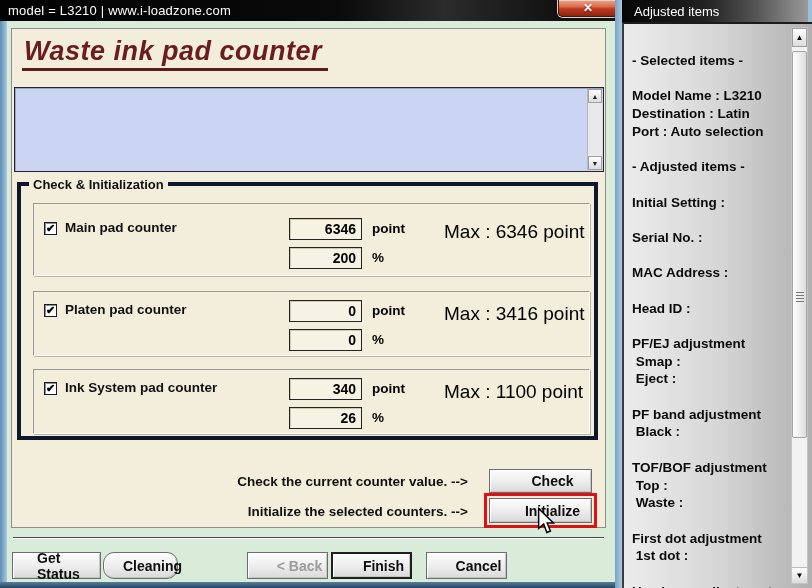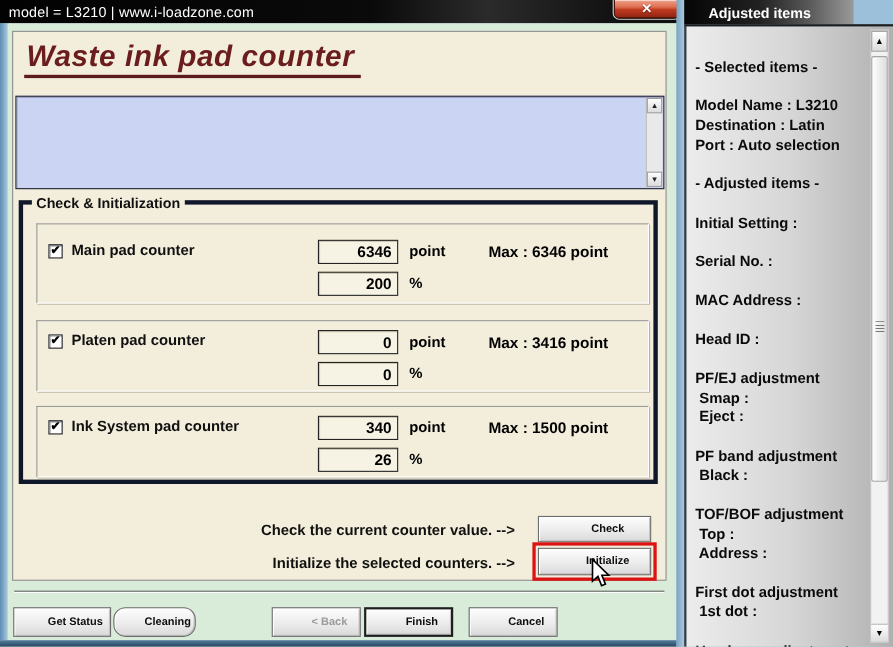--- a/index.html
+++ b/index.html
@@ -52,27 +52,27 @@
   .checkbox { position:absolute; left:10px; top:var(--t); width:13px; height:13px; background:#fff;
               border:1px solid #1c1c1c; box-shadow:inset 1px 1px 0 #8f8f8f;
               font-size:11px; font-weight:bold; line-height:11px; text-align:center; color:#000; cursor:pointer; }
   .c-label  { position:absolute; left:31px; top:calc(var(--t) - 2px); font-size:13.5px; font-weight:bold; color:#101010; }
   .field    { position:absolute; width:73px; height:22px; background:#f7f3e4; border:1px solid #242424;
               box-shadow:inset 1px 1px 0 #cfc9b4; font-size:14px; font-weight:bold; color:#000;
               text-align:right; padding:2px 5px 0 0; }
   .f-val    { left:255px; top:calc(var(--t) - 4px); }
   .f-pct    { left:255px; top:calc(var(--t) + 25px); }
   .u-point  { position:absolute; left:338px; top:calc(var(--t) - 1px); font-size:13.5px; font-weight:bold; }
-  .u-max    { position:absolute; left:410px; top:calc(var(--t) - 1px); font-size:14px; font-weight:bold; }
+  .u-max    { position:absolute; left:410px; top:calc(var(--t) - 1px); font-size:19px; font-weight:normal; }
   .u-pct    { position:absolute; left:338px; top:calc(var(--t) + 28px); font-size:13.5px; font-weight:bold; }
 
   .hint { position:absolute; left:150px; width:318px; text-align:right; font-size:13.5px; font-weight:bold; color:#101010; }
   .hint1 { top:474px; } .hint2 { top:504px; }
 
-  .btn { display:flex; align-items:center; justify-content:center; font-size:10px; font-weight:bold; color:#0d0d0d;
+  .btn { display:flex; align-items:center; justify-content:center; font-size:14px; font-weight:bold; color:#0d0d0d;
          background:linear-gradient(180deg,#fdfdfd,#ececec 55%,#d9d9d9);
          border:1px solid #6d6d6d; box-shadow:inset 1px 1px 0 #fff, inset -1px -1px 0 #c4c4c4; cursor:pointer;padding-left:24px; }
   .check-btn { position:absolute; left:489px; top:469px; width:103px; height:24px; }
   .init-btn  { position:absolute; left:489px; top:498px; width:103px; height:25px; }
   .init-hl   { position:absolute; left:484px; top:493px; width:113px; height:35px;
                border:3px solid #dd1212; pointer-events:none; }
 
   .cursor { position:absolute; left:536px; top:507px; width:20px; height:28px; pointer-events:none; }
 
   .separator { position:absolute; left:13px; top:537px; width:591px; height:2px;
@@ -82,23 +82,23 @@
   .b-status { left:12px;  width:89px; }
   .b-clean  { left:103px; width:75px;border-radius:11px; }
   .b-back   { left:247px; width:81px; color:#9b9b9b; }
   .b-finish { left:331px; width:81px; border:2px solid #1f1f1f; }
   .b-cancel { left:426px; width:81px; }
 
   
   .gap-strip { position:absolute; left:615px; top:0; width:7px; height:588px;
                background:linear-gradient(90deg,#7aa3c2,#a9cade); }
   .sidebar { position:absolute; left:622px; top:0; width:190px; height:588px; }
-  .sb-titlebar { position:absolute; left:0; top:0; width:154px; height:22px;
+  .sb-titlebar { position:absolute; left:0; top:0; width:186px; height:22px;
                  background:linear-gradient(90deg,#050505 0%,#222 45%,#555 72%,#9a9a9a 100%);
-                 color:#fff; font-size:13px; font-weight:700; display:flex; align-items:center; padding-left:22px; }
+                 color:#fff; font-size:13px; font-weight:400; display:flex; align-items:center; padding-left:12px; }
   .sb-panel { position:absolute; left:0; top:22px; width:216px; height:566px;
               background:linear-gradient(90deg,#ececec 0%,#d6d6d6 45%,#a6a6a6 100%);
               border-top:2px solid #1c1c1c; border-left:2px solid #3c3c3c; border-right:2px solid #6f6f6f; }
   .sb-content { position:absolute; left:8px; top:29px; right:26px; }
   .sb-line { height:17.7px; font-size:13.5px; font-weight:bold; color:#0a0a0a; white-space:pre; overflow:visible; }
 
   .sb-scroll { position:absolute; right:4px; top:27px; bottom:4px; width:17px;
                background:#f2f2f2; border:1px solid #c3c3c3; }
   .sb-up { position:absolute; left:0; top:0; width:15px; height:19px;
            background:linear-gradient(#fff,#dcdcdc); border:1px solid #9f9f9f;
@@ -161,21 +161,21 @@
       <div class="u-max">Max : 3416 point</div>
       <div class="field f-pct">0</div>
       <div class="u-pct">%</div>
     </div>
 
     <div class="crow r3">
       <div class="checkbox">✔</div>
       <div class="c-label">Ink System pad counter</div>
       <div class="field f-val">340</div>
       <div class="u-point">point</div>
-      <div class="u-max">Max : 1500 point</div>
+      <div class="u-max">Max : 1100 point</div>
       <div class="field f-pct">26</div>
       <div class="u-pct">%</div>
     </div>
   </div>
 
   <div class="hint hint1">Check the current counter value. --&gt;</div>
   <div class="btn check-btn">Check</div>
 
   <div class="hint hint2">Initialize the selected counters. --&gt;</div>
   <div class="btn init-btn">Initialize</div>
@@ -222,21 +222,21 @@
         <div class="sb-line"></div>
         <div class="sb-line">PF/EJ adjustment</div>
         <div class="sb-line"> Smap :</div>
         <div class="sb-line"> Eject :</div>
         <div class="sb-line"></div>
         <div class="sb-line">PF band adjustment</div>
         <div class="sb-line"> Black :</div>
         <div class="sb-line"></div>
         <div class="sb-line">TOF/BOF adjustment</div>
         <div class="sb-line"> Top :</div>
-        <div class="sb-line"> Address :</div>
+        <div class="sb-line"> Waste :</div>
         <div class="sb-line"></div>
         <div class="sb-line">First dot adjustment</div>
         <div class="sb-line"> 1st dot :</div>
         <div class="sb-line"></div>
         <div class="sb-line">Head ang. adjustment</div>
       </div>
   </div>
   <div class="sb-scroll">
     <div class="sb-up">
         <span>▲</span>

